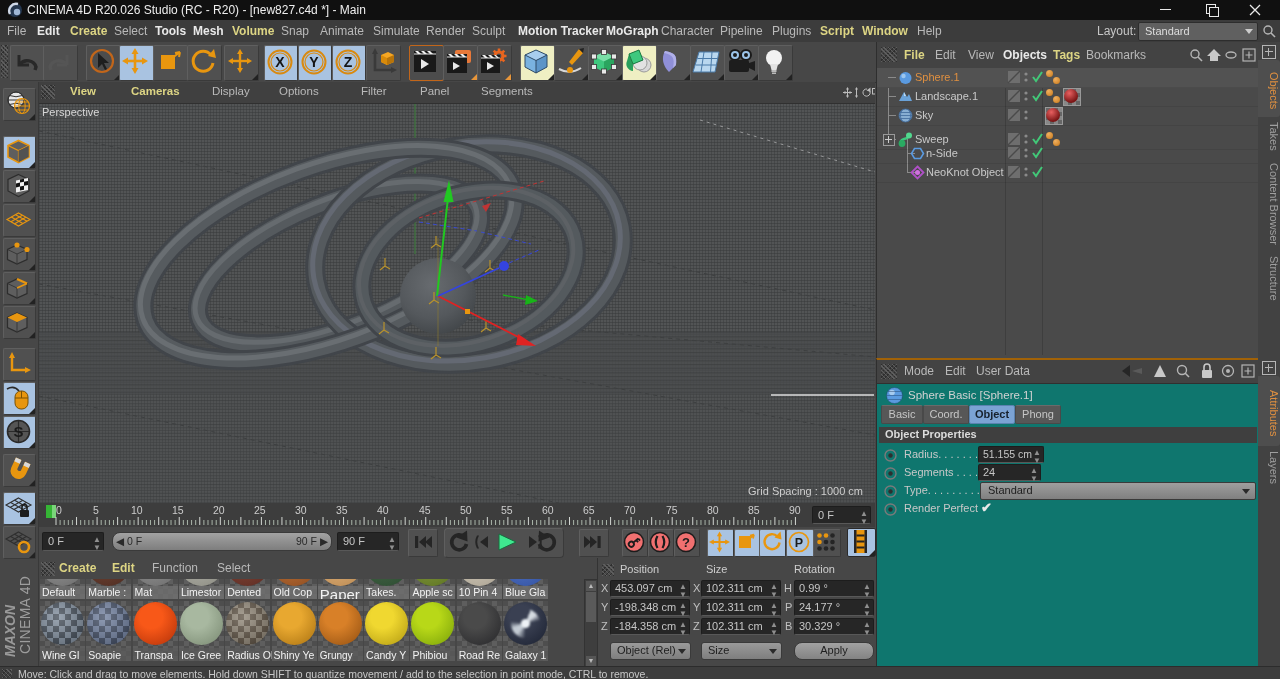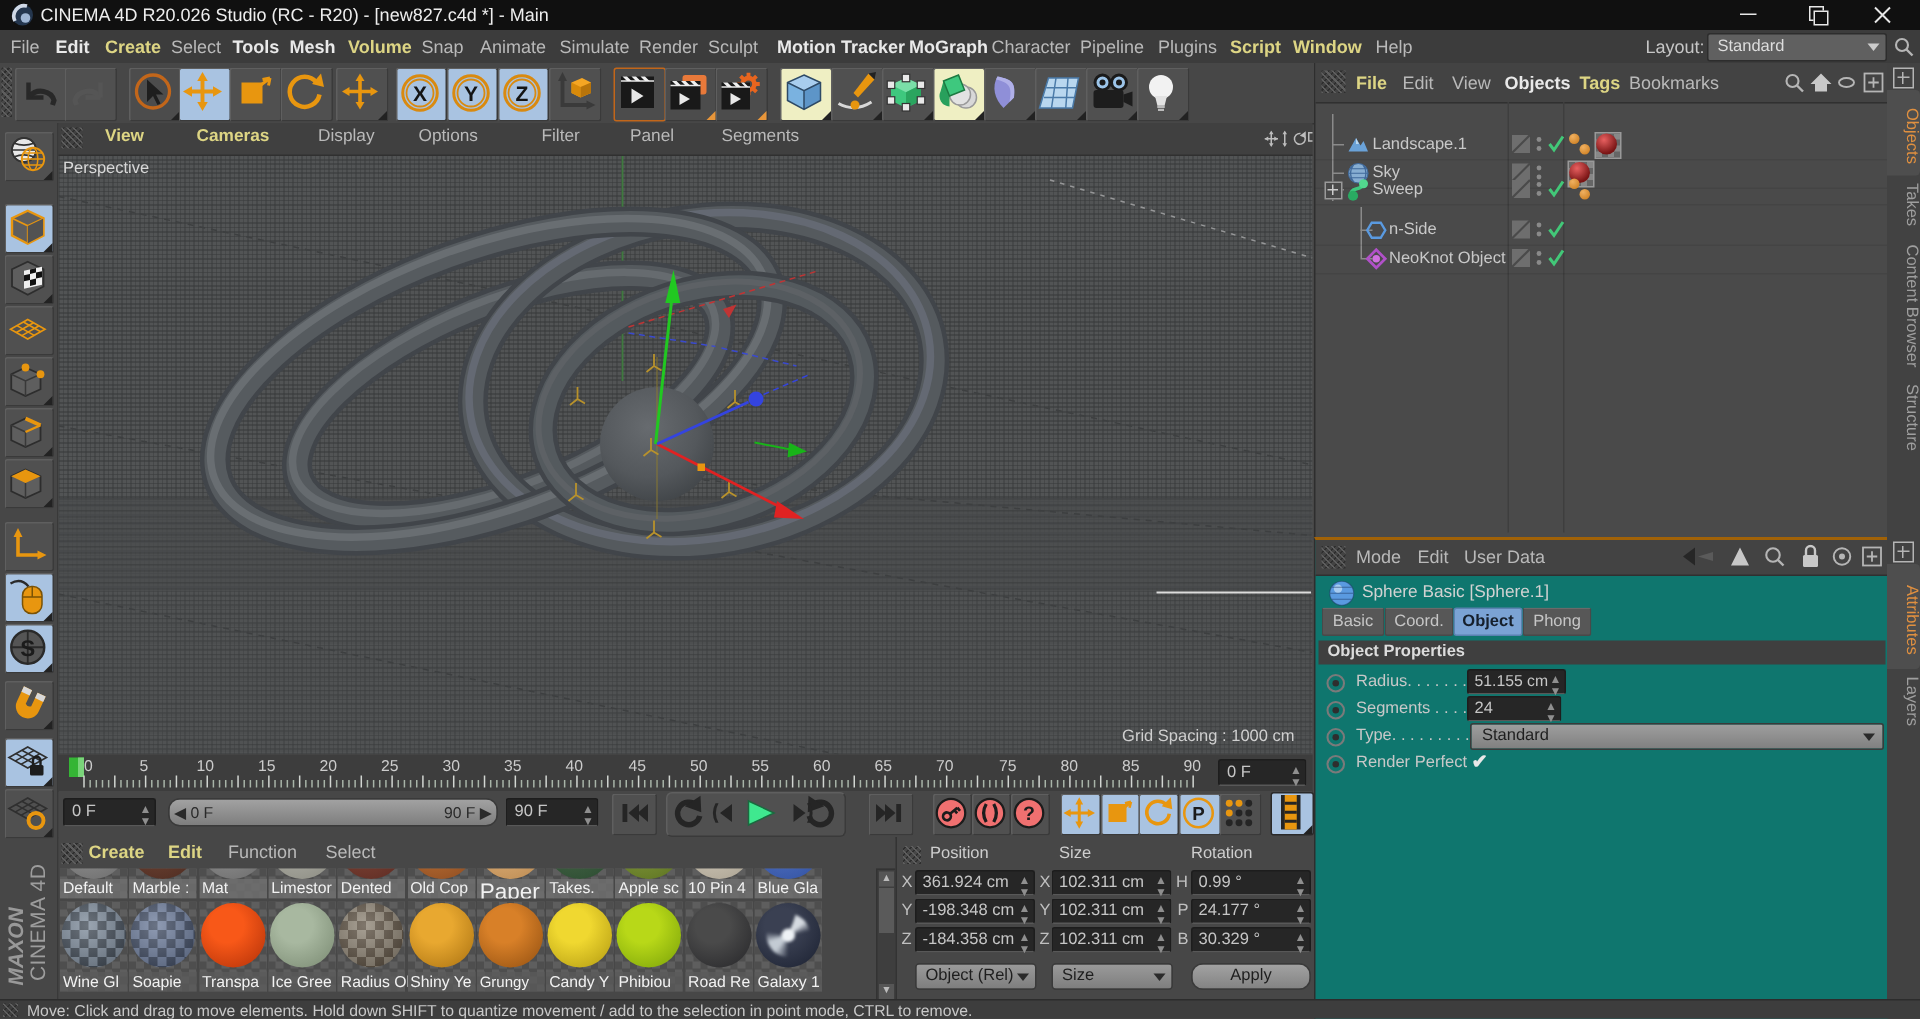--- a/index.html
+++ b/index.html
@@ -1025,21 +1025,21 @@
 
 <div id="coords" class="abs" style="left:597px;top:558px;width:278px;height:108px;background:#474747;border-left:1px solid #333;">
   <div class="abs grip" style="left:4px;top:6px;width:12px;height:12px;"></div>
   <div class="abs" style="left:22px;top:5px;font-size:11px;color:#cecece;">Position</div>
   <div class="abs" style="left:108px;top:5px;font-size:11px;color:#cecece;">Size</div>
   <div class="abs" style="left:196px;top:5px;font-size:11px;color:#cecece;">Rotation</div>
   <div class="abs" style="left:3px;top:24px;font-size:11px;color:#c0c0c0;">X</div>
   <div class="abs" style="left:3px;top:43px;font-size:11px;color:#c0c0c0;">Y</div>
   <div class="abs" style="left:3px;top:62px;font-size:11px;color:#c0c0c0;">Z</div>
   <div class="field" style="left:12px;top:22px;width:78px;height:15px;">
-      <span style="position:absolute;left:4px;top:1px;">361.924 cm</span>
+      <span style="position:absolute;left:4px;top:1px;">453.097 cm</span>
       <span class="stp" style="top:2px;">▲<br>▼</span>
     </div>
   <div class="field" style="left:12px;top:41px;width:78px;height:15px;">
       <span style="position:absolute;left:4px;top:1px;">-198.348 cm</span>
       <span class="stp" style="top:2px;">▲<br>▼</span>
     </div>
   <div class="field" style="left:12px;top:60px;width:78px;height:15px;">
       <span style="position:absolute;left:4px;top:1px;">-184.358 cm</span>
       <span class="stp" style="top:2px;">▲<br>▼</span>
     </div>
@@ -1104,20 +1104,37 @@
       <rect x="53" y="1" width="12" height="12" fill="none" stroke="#b5b5b5" stroke-width="1.2"></rect>
         <path d="M59 3.5 L59 10.5 M55.5 7 L62.5 7" stroke="#b5b5b5" stroke-width="1.2"></path>
     </svg>
   </div>
 
   <div class="abs" style="left:128px;top:26px;width:1px;height:287px;background:#3e3e3e;"></div>
   <div class="abs" style="left:165px;top:26px;width:1px;height:287px;background:#3e3e3e;"></div>
   <div id="omtree" class="abs" style="left:0;top:26px;width:382px;height:290px;">
       <div class="abs" style="left:11px;top:8px;width:1px;height:58px;background:#8a8a8a;"></div>
       <div class="abs" style="left:30px;top:70px;width:1px;height:34px;background:#8a8a8a;"></div>
+      <div class="abs" style="left:0;top:0px;width:382px;height:19px;background:#525252;border-bottom:1px solid rgba(0,0,0,0.08);">
+        <div class="abs" style="left:11px;top:9px;width:8px;height:1px;background:#8a8a8a;"></div>
+        <div class="abs" style="left:21px;top:2px;width:15px;height:15px;"><svg width="15" height="15">
+            <circle cx="7.5" cy="8" r="6" fill="#5a9ae0"></circle>
+            <circle cx="5.5" cy="6" r="2.2" fill="#9cc6ee"></circle>
+          </svg></div>
+        <div class="abs" style="left:38px;top:3px;font-size:11px;color:#e09040;">Sphere.1</div>
+        <svg class="abs" style="left:130px;top:1px" width="38" height="16" viewBox="0 0 38 16">
+          <rect x="1" y="2" width="12" height="12" fill="#6e6e6e"></rect>
+          <path d="M1 14 L13 2" stroke="#4a4a4a" stroke-width="1.5"></path>
+          <circle cx="19" cy="5" r="1.6" fill="#8a8a8a"></circle>
+          <circle cx="19" cy="11" r="1.6" fill="#8a8a8a"></circle>
+          <path d="M26 8 L29 12 L35 3" stroke="#42c878" stroke-width="2" fill="none"></path>
+        </svg>
+        <div class="abs" style="left:169px;top:2px;width:7px;height:7px;border-radius:50%;background:radial-gradient(circle at 35% 30%,#f0b060,#c87818);"></div>
+        <div class="abs" style="left:176px;top:9px;width:7px;height:7px;border-radius:50%;background:radial-gradient(circle at 35% 30%,#f0b060,#c87818);"></div>
+      </div>
       <div class="abs" style="left:0;top:19px;width:382px;height:19px;border-bottom:1px solid rgba(0,0,0,0.08);">
         <div class="abs" style="left:11px;top:9px;width:8px;height:1px;background:#8a8a8a;"></div>
         <div class="abs" style="left:21px;top:2px;width:15px;height:15px;"><svg width="15" height="15">
             <path d="M1 12 L6 3 L9 8 L11 5 L14 12 Z" fill="#6aa2d8"></path>
             <path d="M6 3 L8 7 L6 7 Z" fill="#bcd8ee"></path>
           </svg></div>
         <div class="abs" style="left:38px;top:3px;font-size:11px;color:#c9c9c9;">Landscape.1</div>
         <svg class="abs" style="left:130px;top:1px" width="38" height="16" viewBox="0 0 38 16">
           <rect x="1" y="2" width="12" height="12" fill="#6e6e6e"></rect>
           <path d="M1 14 L13 2" stroke="#4a4a4a" stroke-width="1.5"></path>
@@ -1141,21 +1158,21 @@
         <svg class="abs" style="left:130px;top:1px" width="38" height="16" viewBox="0 0 38 16">
           <rect x="1" y="2" width="12" height="12" fill="#6e6e6e"></rect>
           <path d="M1 14 L13 2" stroke="#4a4a4a" stroke-width="1.5"></path>
           <circle cx="19" cy="5" r="1.6" fill="#8a8a8a"></circle>
           <circle cx="19" cy="11" r="1.6" fill="#8a8a8a"></circle>
         </svg>
         <div class="abs" style="left:168px;top:1px;width:16px;height:16px;background:repeating-conic-gradient(#888 0 25%,#666 0 50%) 0 0/8px 8px;border:1px solid #999;">
           <div style="position:absolute;left:0px;top:0px;width:14px;height:14px;border-radius:50%;background:radial-gradient(circle at 38% 30%,#e86060,#7a1515 70%);"></div>
         </div>
       </div>
-      <div class="abs" style="left:0;top:49px;width:382px;height:19px;border-bottom:1px solid rgba(0,0,0,0.08);">
+      <div class="abs" style="left:0;top:62px;width:382px;height:19px;border-bottom:1px solid rgba(0,0,0,0.08);">
         <div class="abs" style="left:11px;top:9px;width:8px;height:1px;background:#8a8a8a;"></div>
         <div class="abs" style="left:6px;top:4px;width:10px;height:10px;border:1px solid #9a9a9a;background:#4a4a4a;">
           <div style="position:absolute;left:1px;top:4px;width:7px;height:1px;background:#ccc;"></div>
           <div style="position:absolute;left:4px;top:1px;width:1px;height:7px;background:#ccc;"></div>
         </div>
         <div class="abs" style="left:21px;top:2px;width:15px;height:15px;"><svg width="15" height="15">
             <path d="M3 12 Q2 8 6 7 Q11 6 11 3" stroke="#3ec87e" stroke-width="2.4" fill="none"></path>
             <circle cx="11" cy="3.5" r="3" fill="#52d88e"></circle>
             <circle cx="4" cy="11.5" r="3.4" fill="#2aaa62"></circle>
           </svg></div>

